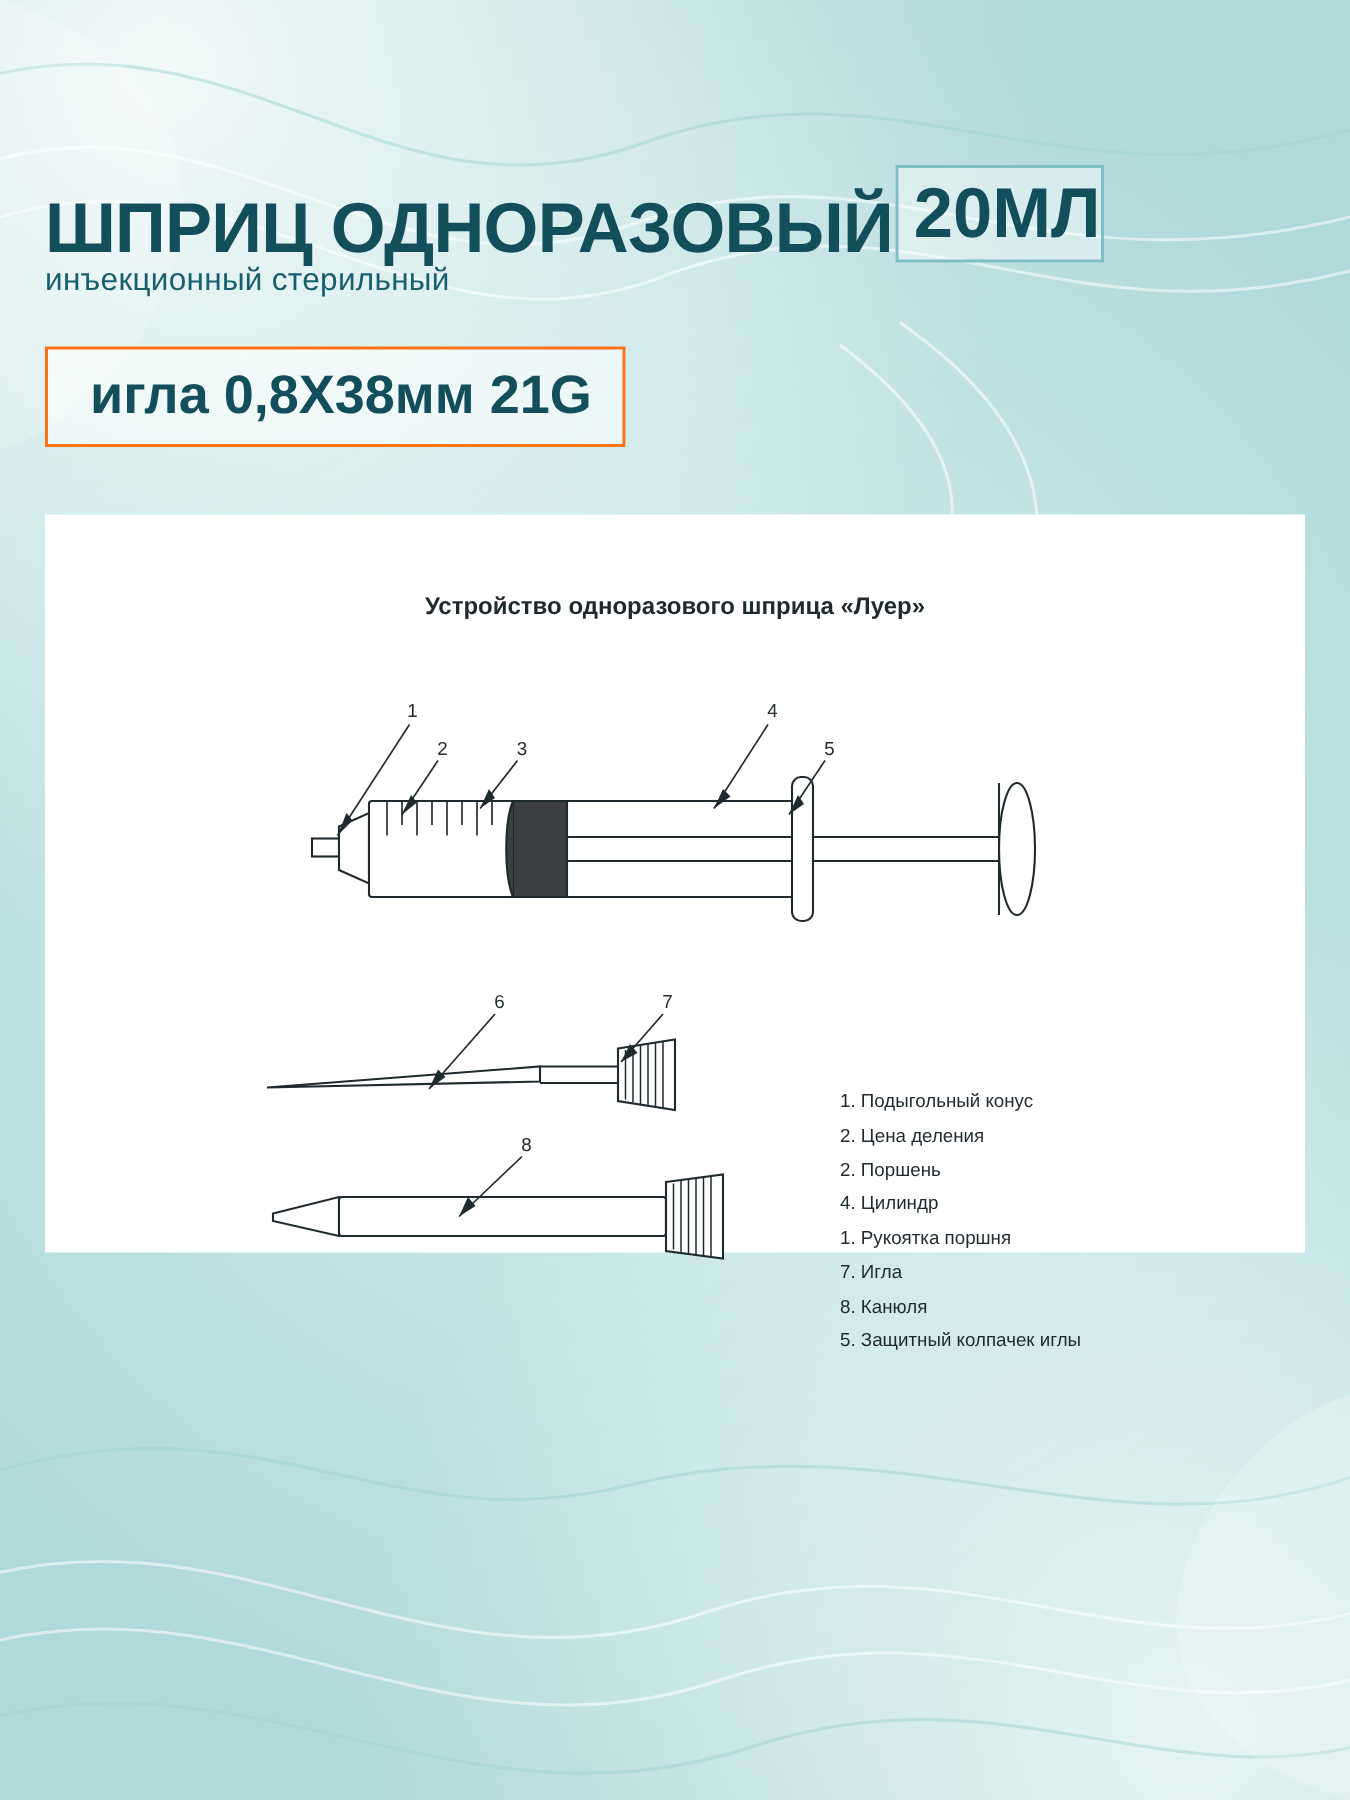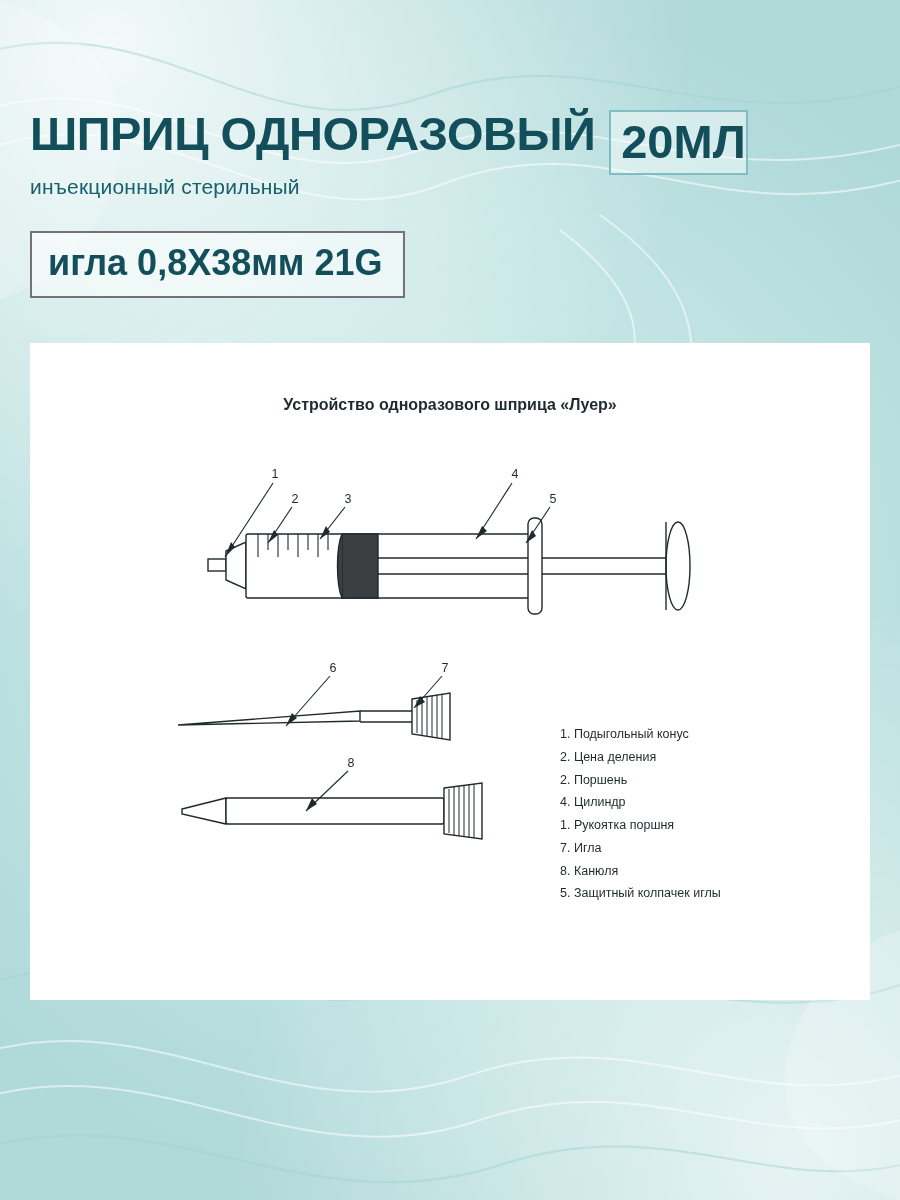--- a/index.html
+++ b/index.html
@@ -29,22 +29,22 @@
   
   .header {
     position: absolute;
     left: 30px;
     top: 110px;
     z-index: 5;
     width: 860px;
   }
   .title-row {
     display: flex;
-    align-items: flex-start;
-    gap: 12px;
+    align-items: flex-end;
+    gap: 0px;
   }
   .title-main {
     font-size: 47px;
     font-weight: bold;
     letter-spacing: -0.5px;
     color: #134e5b;
     line-height: 1;
     white-space: nowrap;
   }
   .title-badge {
@@ -63,33 +63,33 @@
     font-size: 21px;
     color: #17606c;
     letter-spacing: 0.2px;
   }
   .needle-badge {
     display: inline-block;
     margin-top: 32px;
     font-size: 36px;
     font-weight: bold;
     color: #134e5b;
-    border: 2px solid #737373;
+    border: 2px solid #f97316;
     background: rgba(255,255,255,0.55);
-    padding: 9px 20px 12px 16px;
+    padding: 9px 20px 12px 28px;
     white-space: nowrap;
   }
 
   
   .card {
     position: absolute;
     left: 30px;
     top: 343px;
     width: 840px;
-    height: 657px;
+    height: 492px;
     background: #ffffff;
     z-index: 5;
   }
   .card-title {
     position: absolute;
     left: 0;
     right: 0;
     top: 53px;
     text-align: center;
     font-size: 16px;

